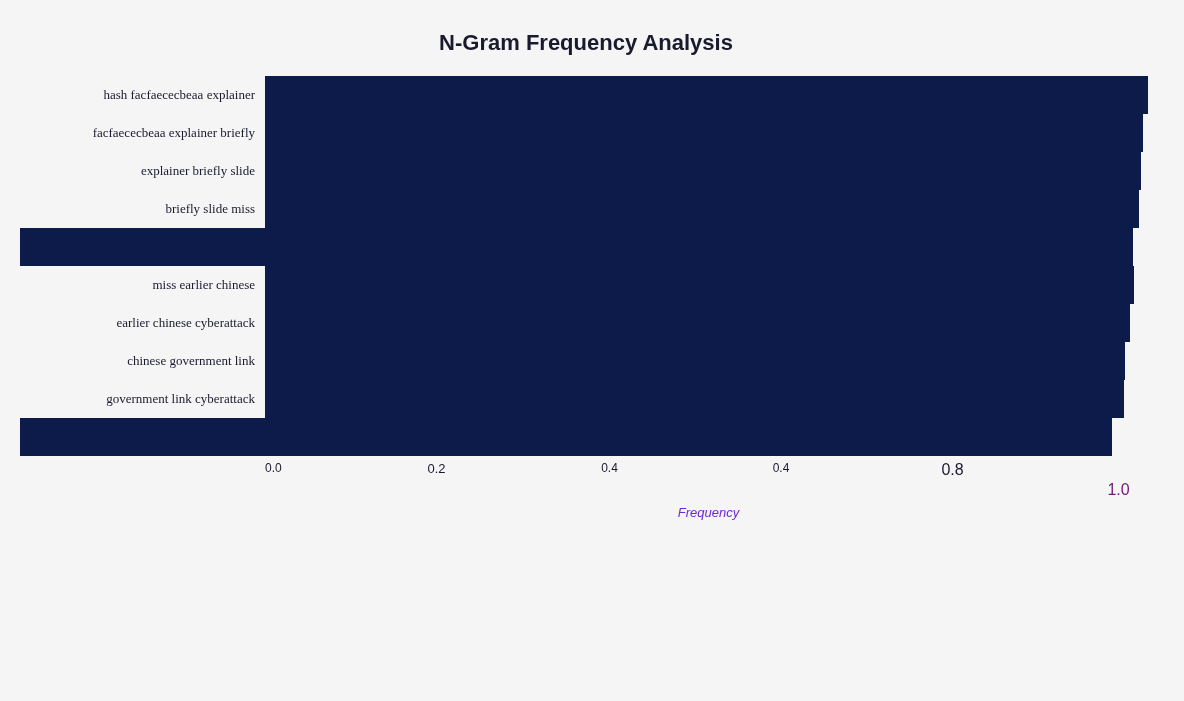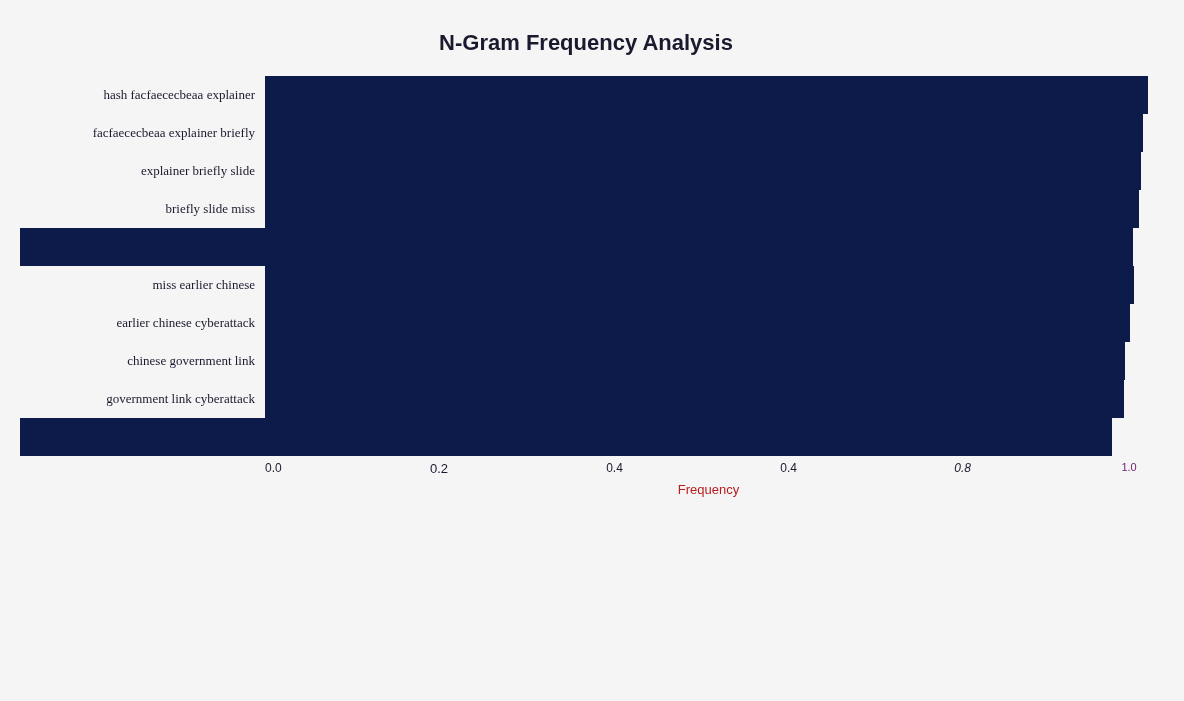--- a/index.html
+++ b/index.html
@@ -83,23 +83,24 @@
       transform: translateX(0);
     }
 
     .x-tick:last-child {
       transform: translateX(-100%);
     }
 
     .x-axis-label {
       text-align: center;
       font-size: 13px;
-      color: #b91c1c;
+      color: #6d28d9;
       margin-top: 6px;
       margin-left: 245px;
+      font-style: italic;
     }
 
     .chart-plot-area {
       flex: 1;
       display: flex;
       flex-direction: column;
       position: relative;
       overflow: hidden;
     }
 
@@ -195,18 +196,18 @@
           </div>
         </div>
       </div>
   </div>
 
   <div class="x-axis" id="x-axis-ticks" style="display: flex; margin-left: 245px; margin-top: 5px; flex: 1 1 0%; justify-content: space-between;">
   <span class="x-tick" style="font-size: 12px; color: rgb(26, 26, 46);">0.0</span>
       <span class="x-tick" style="font-size: 13px; color: rgb(26, 26, 46);">0.2</span>
       <span class="x-tick" style="font-size: 12px; color: rgb(26, 26, 46);">0.4</span>
       <span class="x-tick" style="font-size: 12px; color: rgb(26, 26, 46);">0.4</span>
-      <span class="x-tick" style="font-size: 12px; color: rgb(26, 26, 46); font-style: italic;">0.8</span>
-      <span class="x-tick" style="font-size: 11px; color: #701a75;">1.0</span>
+      <span class="x-tick" style="font-size: 16px; color: rgb(26, 26, 46);">0.8</span>
+      <span class="x-tick" style="font-size: 16px; color: #701a75; margin-top: 20px;">1.0</span>
     </div>
 
   <div class="x-axis-label">Frequency</div>
 </div>
 
 </body></html>

